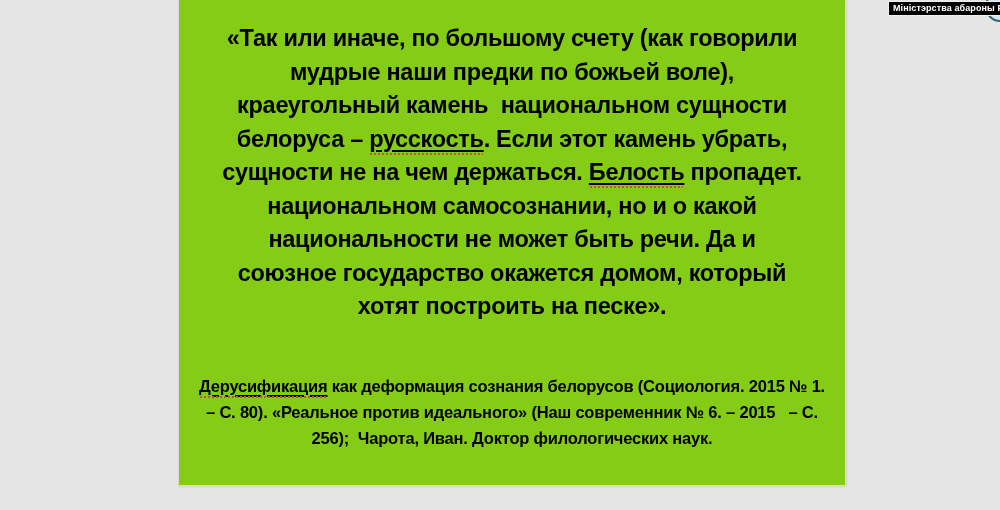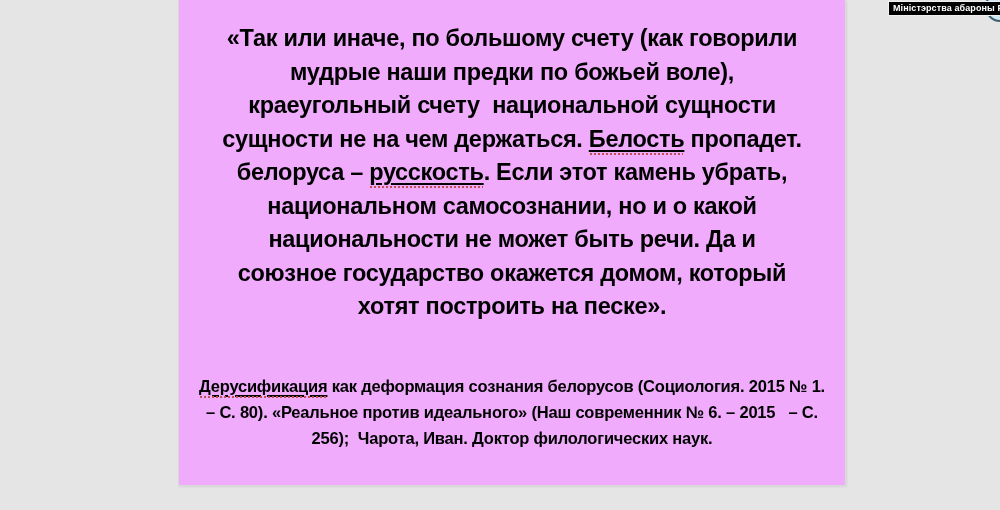--- a/index.html
+++ b/index.html
@@ -3,21 +3,21 @@
 <meta charset="utf-8">
 <style>
   html,body{margin:0;padding:0;}
   body{
     width:1000px;height:510px;position:relative;overflow:hidden;
     background:#e5e5e6;
     font-family:"Liberation Sans","DejaVu Sans",sans-serif;
   }
   .slide{
     position:absolute;left:178px;top:0;width:668px;height:486px;
-    background:#f0abfc;box-sizing:border-box;
+    background:#84cc16;box-sizing:border-box;
     border:1px solid #d9d9d9;border-top:none;
     box-shadow:1px 1px 2px rgba(0,0,0,0.08);
   }
   .quote{
     margin-top:22px;padding:0 14px;text-align:center;
     font-weight:700;font-size:23.5px;line-height:33.5px;
     letter-spacing:-0.3px;color:#000;
   }
   .citation{
     margin-top:49px;padding:0 12px;text-align:center;
@@ -52,23 +52,23 @@
     padding-bottom:1px;
   }
 </style>
 </head>
 <body>
 
 <div class="slide">
   <div class="quote">
       <div class="line"><span>«Так или иначе, по большому счету (как говорили</span></div>
       <div class="line"><span>мудрые наши предки по божьей воле),</span></div>
-      <div class="line"><span>краеугольный счету  национальной сущности</span></div>
+      <div class="line"><span>краеугольный камень  национальном сущности</span></div>
+      <div class="line"><span>белоруса – </span><span class="uword">русскость</span><span>. Если этот камень убрать,</span></div>
       <div class="line"><span>сущности не на чем держаться. </span><span class="uword">Белость</span><span> пропадет.</span></div>
-      <div class="line"><span>белоруса – </span><span class="uword">русскость</span><span>. Если этот камень убрать,</span></div>
       <div class="line"><span>национальном самосознании, но и о какой</span></div>
       <div class="line"><span>национальности не может быть речи. Да и</span></div>
       <div class="line"><span>союзное государство окажется домом, который</span></div>
       <div class="line"><span>хотят построить на песке».</span></div>
     </div>
   <div class="citation">
       <div class="line"><span class="uword">Дерусификация</span><span> как деформация сознания белорусов (Социология. 2015 № 1.</span></div>
       <div class="line"><span>– С. 80). «Реальное против идеального» (Наш современник № 6. – 2015   – С.</span></div>
       <div class="line"><span>256);  Чарота, Иван. Доктор филологических наук.</span></div>
     </div>

